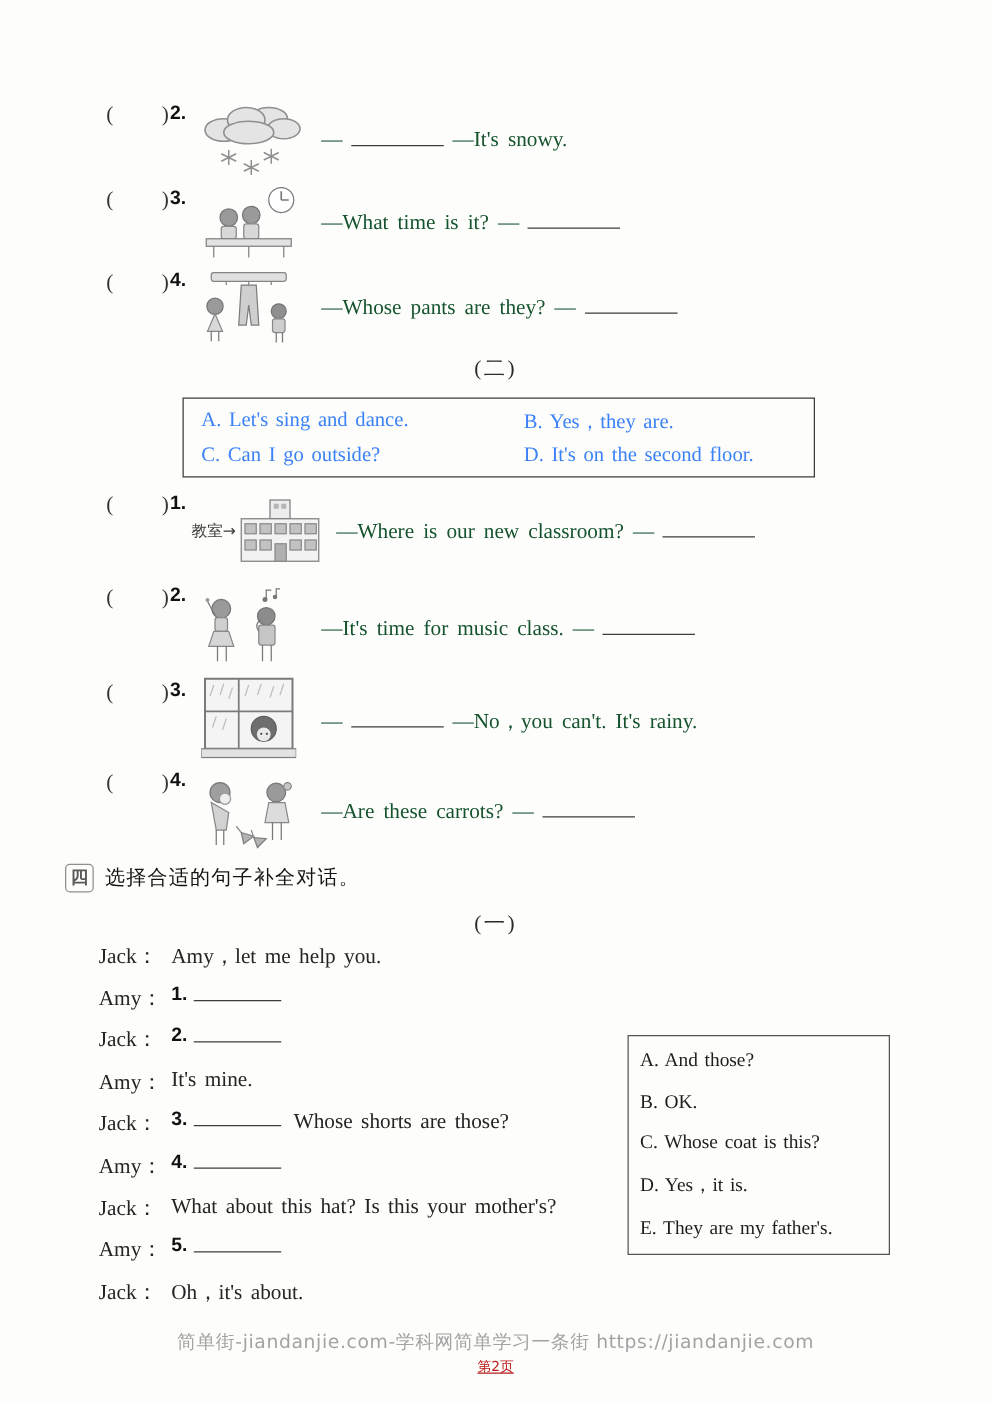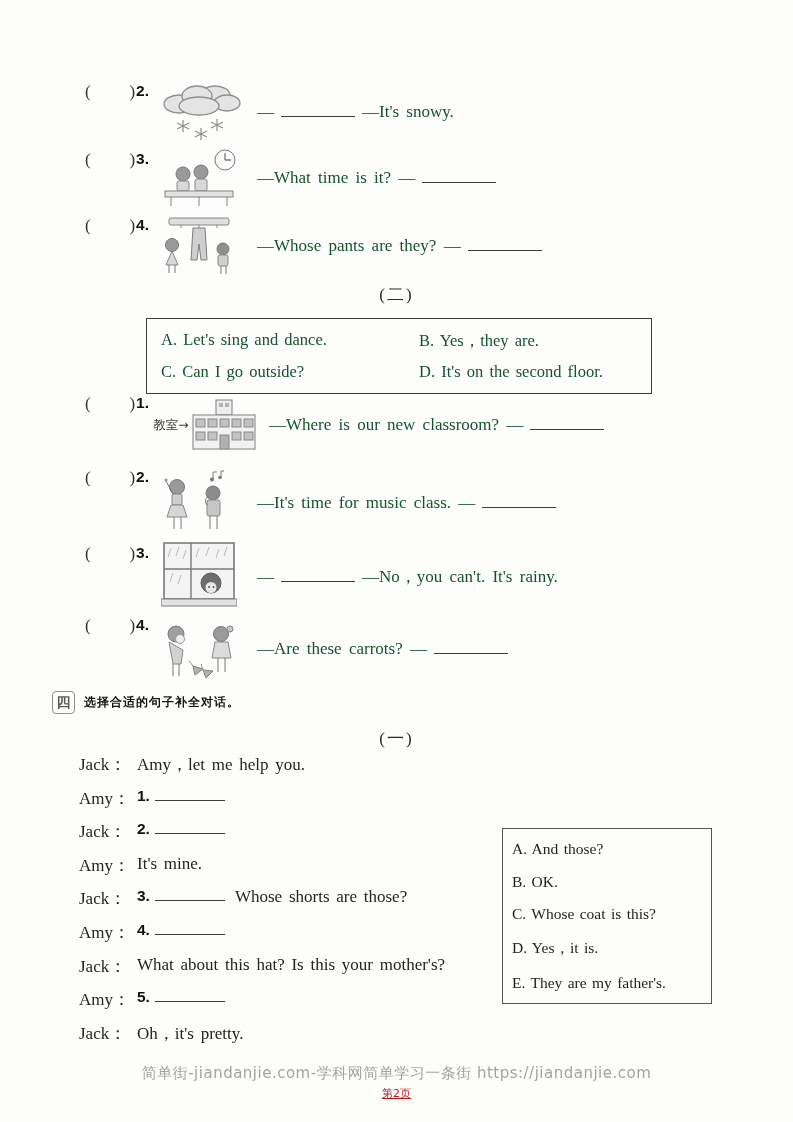--- a/index.html
+++ b/index.html
@@ -16,33 +16,33 @@
   .illus{flex:none;width:100px;display:flex;align-items:center;justify-content:center;margin-right:8px;}
   .qtext{font-size:17px;word-spacing:3px;white-space:nowrap;color:#14532d;}
   .blank{display:inline-block;width:74px;height:13px;border-bottom:1.4px solid #3c3c3c;margin:0 7px;}
   .bldg-label{font-family:"DejaVu Sans",sans-serif;font-size:12.5px;color:#3a3a3a;margin-right:2px;white-space:nowrap;}
 
   
   .sechead{position:absolute;left:0;width:100%;text-align:center;font-size:17px;
            letter-spacing:2px;color:#2a2a2a;}
 
   
-  .optbox1{position:absolute;left:146px;top:318px;width:506px;height:76px;box-sizing:border-box;
+  .optbox1{position:absolute;left:146px;top:318px;width:506px;height:64px;box-sizing:border-box;
            border:1.3px solid #3b3b3b;display:grid;grid-template-columns:258px 1fr;
-           align-content:space-evenly;padding-left:14px;font-size:16.5px;word-spacing:2px;color:#14532d;}
+           align-content:space-evenly;padding-left:14px;font-size:16.5px;word-spacing:2px;color:#3b82f6;}
   .optbox2{position:absolute;left:502px;top:828px;width:210px;height:176px;box-sizing:border-box;
            border:1.2px solid #555;display:flex;flex-direction:column;justify-content:space-around;
            padding:4px 4px 4px 9px;font-size:15.5px;word-spacing:1.5px;color:#1e1e1e;}
 
   
   .s4{position:absolute;left:52px;top:691px;display:flex;align-items:center;gap:9px;}
   .badge{flex:none;width:21px;height:21px;border:1.6px solid #8f8f8f;border-radius:4px;color:#5a5a5a;
          font-family:"DejaVu Sans",sans-serif;font-weight:700;font-size:14px;line-height:21px;text-align:center;}
-  .s4title{font-family:"DejaVu Sans","Liberation Sans",sans-serif;font-weight:700;
-           font-size:12px;color:#141414;letter-spacing:1px;}
+  .s4title{font-family:"DejaVu Sans","Liberation Sans",sans-serif;font-weight:400;
+           font-size:16px;color:#141414;letter-spacing:1px;}
 
   
   .dlg{position:absolute;left:79px;top:753px;}
   .dline{height:33.6px;display:flex;font-size:17px;word-spacing:2.5px;
          white-space:nowrap;color:#242424;}
   .spk{flex:none;width:58px;}
   .dnum{font-family:"Liberation Sans","DejaVu Sans",sans-serif;font-weight:700;font-size:15.5px;
         color:#111;margin-right:5px;}
   .dblank{display:inline-block;width:70px;height:13px;border-bottom:1.4px solid #3c3c3c;margin-right:10px;}
 
@@ -312,21 +312,21 @@
         <span>What about this hat? Is this your mother's?</span>
     </div>
     <div class="dline">
       <span class="spk">Amy：</span>
         <span class="dnum">5.</span>
         <span class="dblank"></span>
         <span></span>
     </div>
     <div class="dline">
       <span class="spk">Jack：</span>
-        <span>Oh，it's pretty.</span>
+        <span>Oh，it's about.</span>
     </div>
   </div>
 
   <div class="optbox2">
     <span>A. And those?</span>
     <span>B. OK.</span>
     <span>C. Whose coat is this?</span>
     <span>D. Yes，it is.</span>
     <span>E. They are my father's.</span>
   </div>

